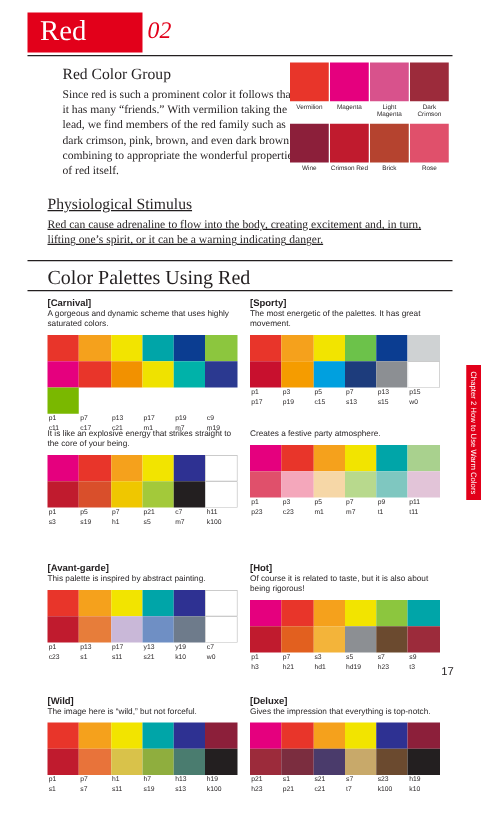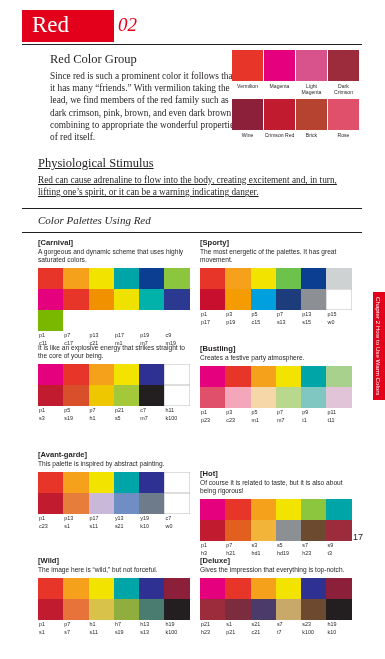--- a/index.html
+++ b/index.html
@@ -30,21 +30,21 @@
   
   .chips{position:absolute;left:232px;top:50px;width:130px;}
   .chip-row{display:flex;}
   .chip{width:31px;margin-right:1px;}
   .chip .sw{width:31px;height:31px;}
   .chip .lb{font-size:5.1px;text-align:center;margin-top:2px;line-height:6px;font-family:"Liberation Sans",sans-serif;}
   .chip-row.second{margin-top:4px;}
 
   
   .sect-rule{position:absolute;left:22px;width:340px;height:1px;background:#231f20;}
-  .sect-title{position:absolute;left:38px;font-size:11px;font-style:italic;}
+  .sect-title{position:absolute;left:38px;font-size:16px;}
 
   .pal{position:absolute;width:152px;}
   .pal h4{font-size:7.6px;margin:0 0 1px 0;font-family:"Liberation Sans",sans-serif;font-weight:bold;}
   .pal p{font-size:6.6px;line-height:8.1px;margin:0 0 4px 0;font-family:"Liberation Sans",sans-serif;}
   .grid{display:flex;flex-wrap:wrap;width:152px;}
   .cell{width:25.3px;height:21px;}
   .codes{display:flex;width:152px;margin-top:0px;}
   .code{width:25.3px;font-size:5.4px;line-height:8px;font-family:"Liberation Sans",sans-serif;padding-left:1px;box-sizing:border-box;}
 
   
@@ -217,21 +217,20 @@
       <div class="codes">
         <div class="code">s3</div>
         <div class="code">s19</div>
         <div class="code">h1</div>
         <div class="code">s5</div>
         <div class="code">m7</div>
         <div class="code">k100</div>
       </div>
     </div>
   <div class="pal" style="left:200px;top:344px">
-      <h4>[Bustling]</h4>
       <p>Creates a festive party atmosphere.</p>
       <div class="grid">
         <div class="cell" style="background: rgb(229, 0, 126);"></div>
         <div class="cell" style="background: rgb(232, 53, 42);"></div>
         <div class="cell" style="background: rgb(245, 161, 28);"></div>
         <div class="cell" style="background: rgb(242, 228, 0);"></div>
         <div class="cell" style="background: rgb(0, 165, 168);"></div>
         <div class="cell" style="background: rgb(169, 209, 142);"></div>
         <div class="cell" style="background: rgb(224, 80, 107);"></div>
         <div class="cell" style="background: rgb(244, 167, 187);"></div>
@@ -284,21 +283,21 @@
       </div>
       <div class="codes">
         <div class="code">c23</div>
         <div class="code">s1</div>
         <div class="code">s11</div>
         <div class="code">s21</div>
         <div class="code">k10</div>
         <div class="code">w0</div>
       </div>
     </div>
-  <div class="pal" style="left:200px;top:469px">
+  <div class="pal" style="left:200px;top:450px">
       <h4>[Hot]</h4>
       <p>Of course it is related to taste, but it is also about being rigorous!</p>
       <div class="grid">
         <div class="cell" style="background: rgb(229, 0, 126);"></div>
         <div class="cell" style="background: rgb(232, 53, 42);"></div>
         <div class="cell" style="background: rgb(245, 161, 28);"></div>
         <div class="cell" style="background: rgb(242, 228, 0);"></div>
         <div class="cell" style="background: rgb(140, 198, 62);"></div>
         <div class="cell" style="background: rgb(0, 165, 168);"></div>
         <div class="cell" style="background: rgb(192, 27, 46);"></div>

